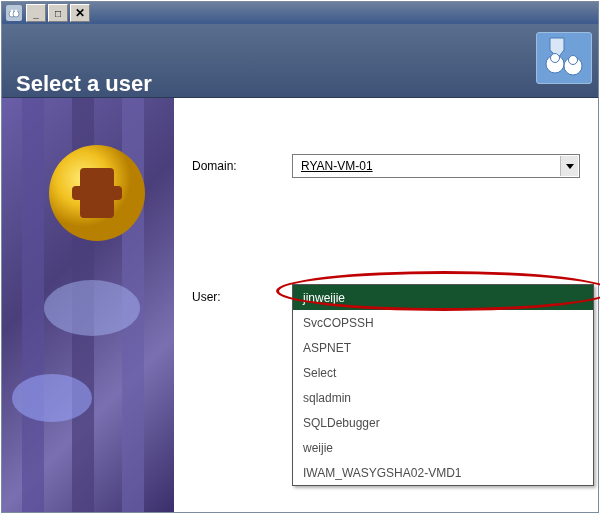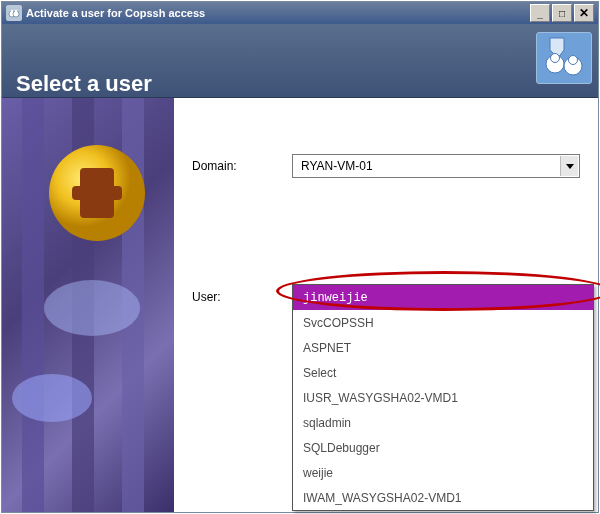--- a/index.html
+++ b/index.html
@@ -120,20 +120,21 @@
     .combo {
       flex: 1;
       height: 24px;
       border: 1px solid #7a7a7a;
       background: #fff;
       display: flex;
       align-items: center;
       padding: 0 4px 0 8px;
       font-size: 12px;
       position: relative;
+      text-decoration: underline;
     }
     .combo-arrow {
       width: 18px;
       height: 20px;
       background: #e8e8e8;
       border-left: 1px solid #bbb;
       position: absolute;
       right: 1px;
       top: 1px;
       display: flex;
@@ -168,23 +169,22 @@
     }
     .dropdown-item {
       height: 25px;
       padding: 0 10px;
       display: flex;
       align-items: center;
       font-size: 12px;
       color: #4d4d4d;
     }
     .dropdown-item.hl {
-      background: #a21caf;
+      background: #14532d;
       color: #fff;
-      font-family: Liberation Mono, monospace;
     }
     .ellipse-overlay {
       position: absolute;
       left: 102px;
       top: 157px;
       width: 336px;
       height: 40px;
       border: 3px solid #c00000;
       border-radius: 50%;
       pointer-events: none;
@@ -197,21 +197,20 @@
 <div class="window">
   <div class="titlebar">
     <div class="titlebar-icon">
       <svg width="14" height="14" viewBox="0 0 14 14">
         <circle cx="5" cy="8" r="3" fill="#fff" stroke="#2a4a7a" stroke-width="0.5"></circle>
         <circle cx="9" cy="8" r="3" fill="#fff" stroke="#2a4a7a" stroke-width="0.5"></circle>
         <circle cx="5" cy="5" r="1.3" fill="#fff"></circle>
         <circle cx="9" cy="5" r="1.3" fill="#fff"></circle>
       </svg>
     </div>
-    <div class="titlebar-title">Activate a user for Copssh access</div>
     <div class="win-controls">
       <div class="win-btn">_</div>
       <div class="win-btn">□</div>
       <div class="win-btn close">✕</div>
     </div>
   </div>
 
   <div class="header">
     <span>Select a user</span>
     <div class="header-image">
@@ -258,21 +257,20 @@
 
       <div class="user-row">
         <div class="form-label">User:</div>
       </div>
 
       <div class="dropdown-list">
         <div class="dropdown-item hl">jinweijie</div>
         <div class="dropdown-item">SvcCOPSSH</div>
         <div class="dropdown-item">ASPNET</div>
         <div class="dropdown-item">Select</div>
-        <div class="dropdown-item">IUSR_WASYGSHA02-VMD1</div>
         <div class="dropdown-item">sqladmin</div>
         <div class="dropdown-item">SQLDebugger</div>
         <div class="dropdown-item">weijie</div>
         <div class="dropdown-item">IWAM_WASYGSHA02-VMD1</div>
       </div>
 
       <div class="ellipse-overlay"></div>
 
     </div>
   </div>

